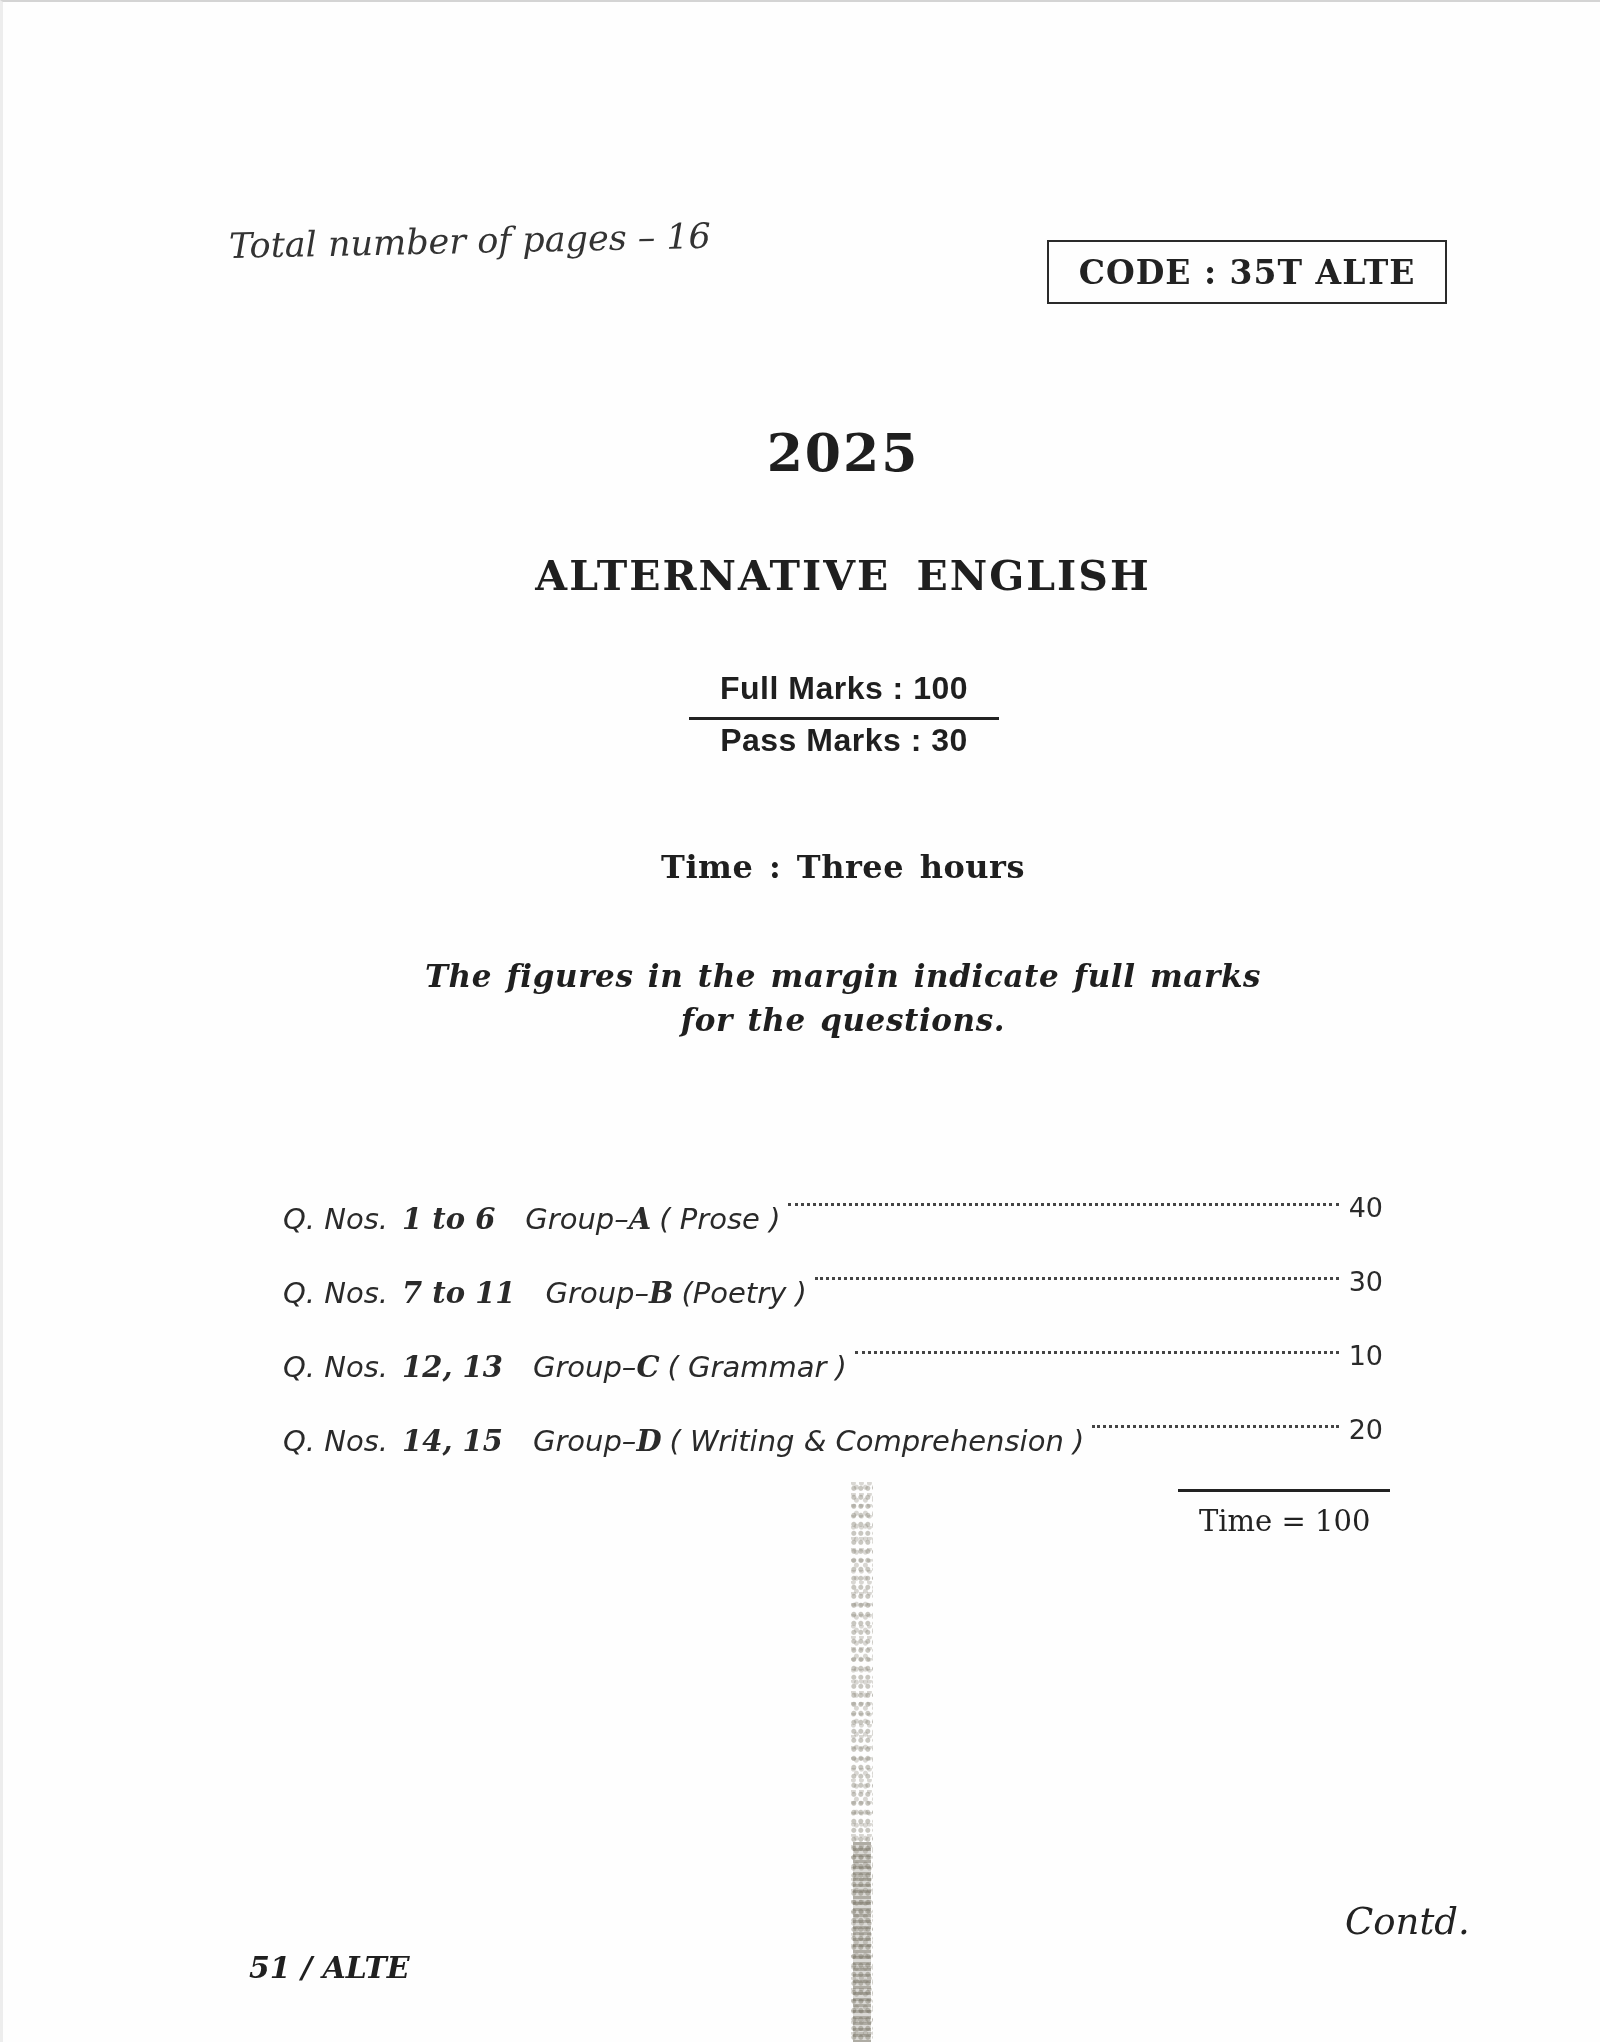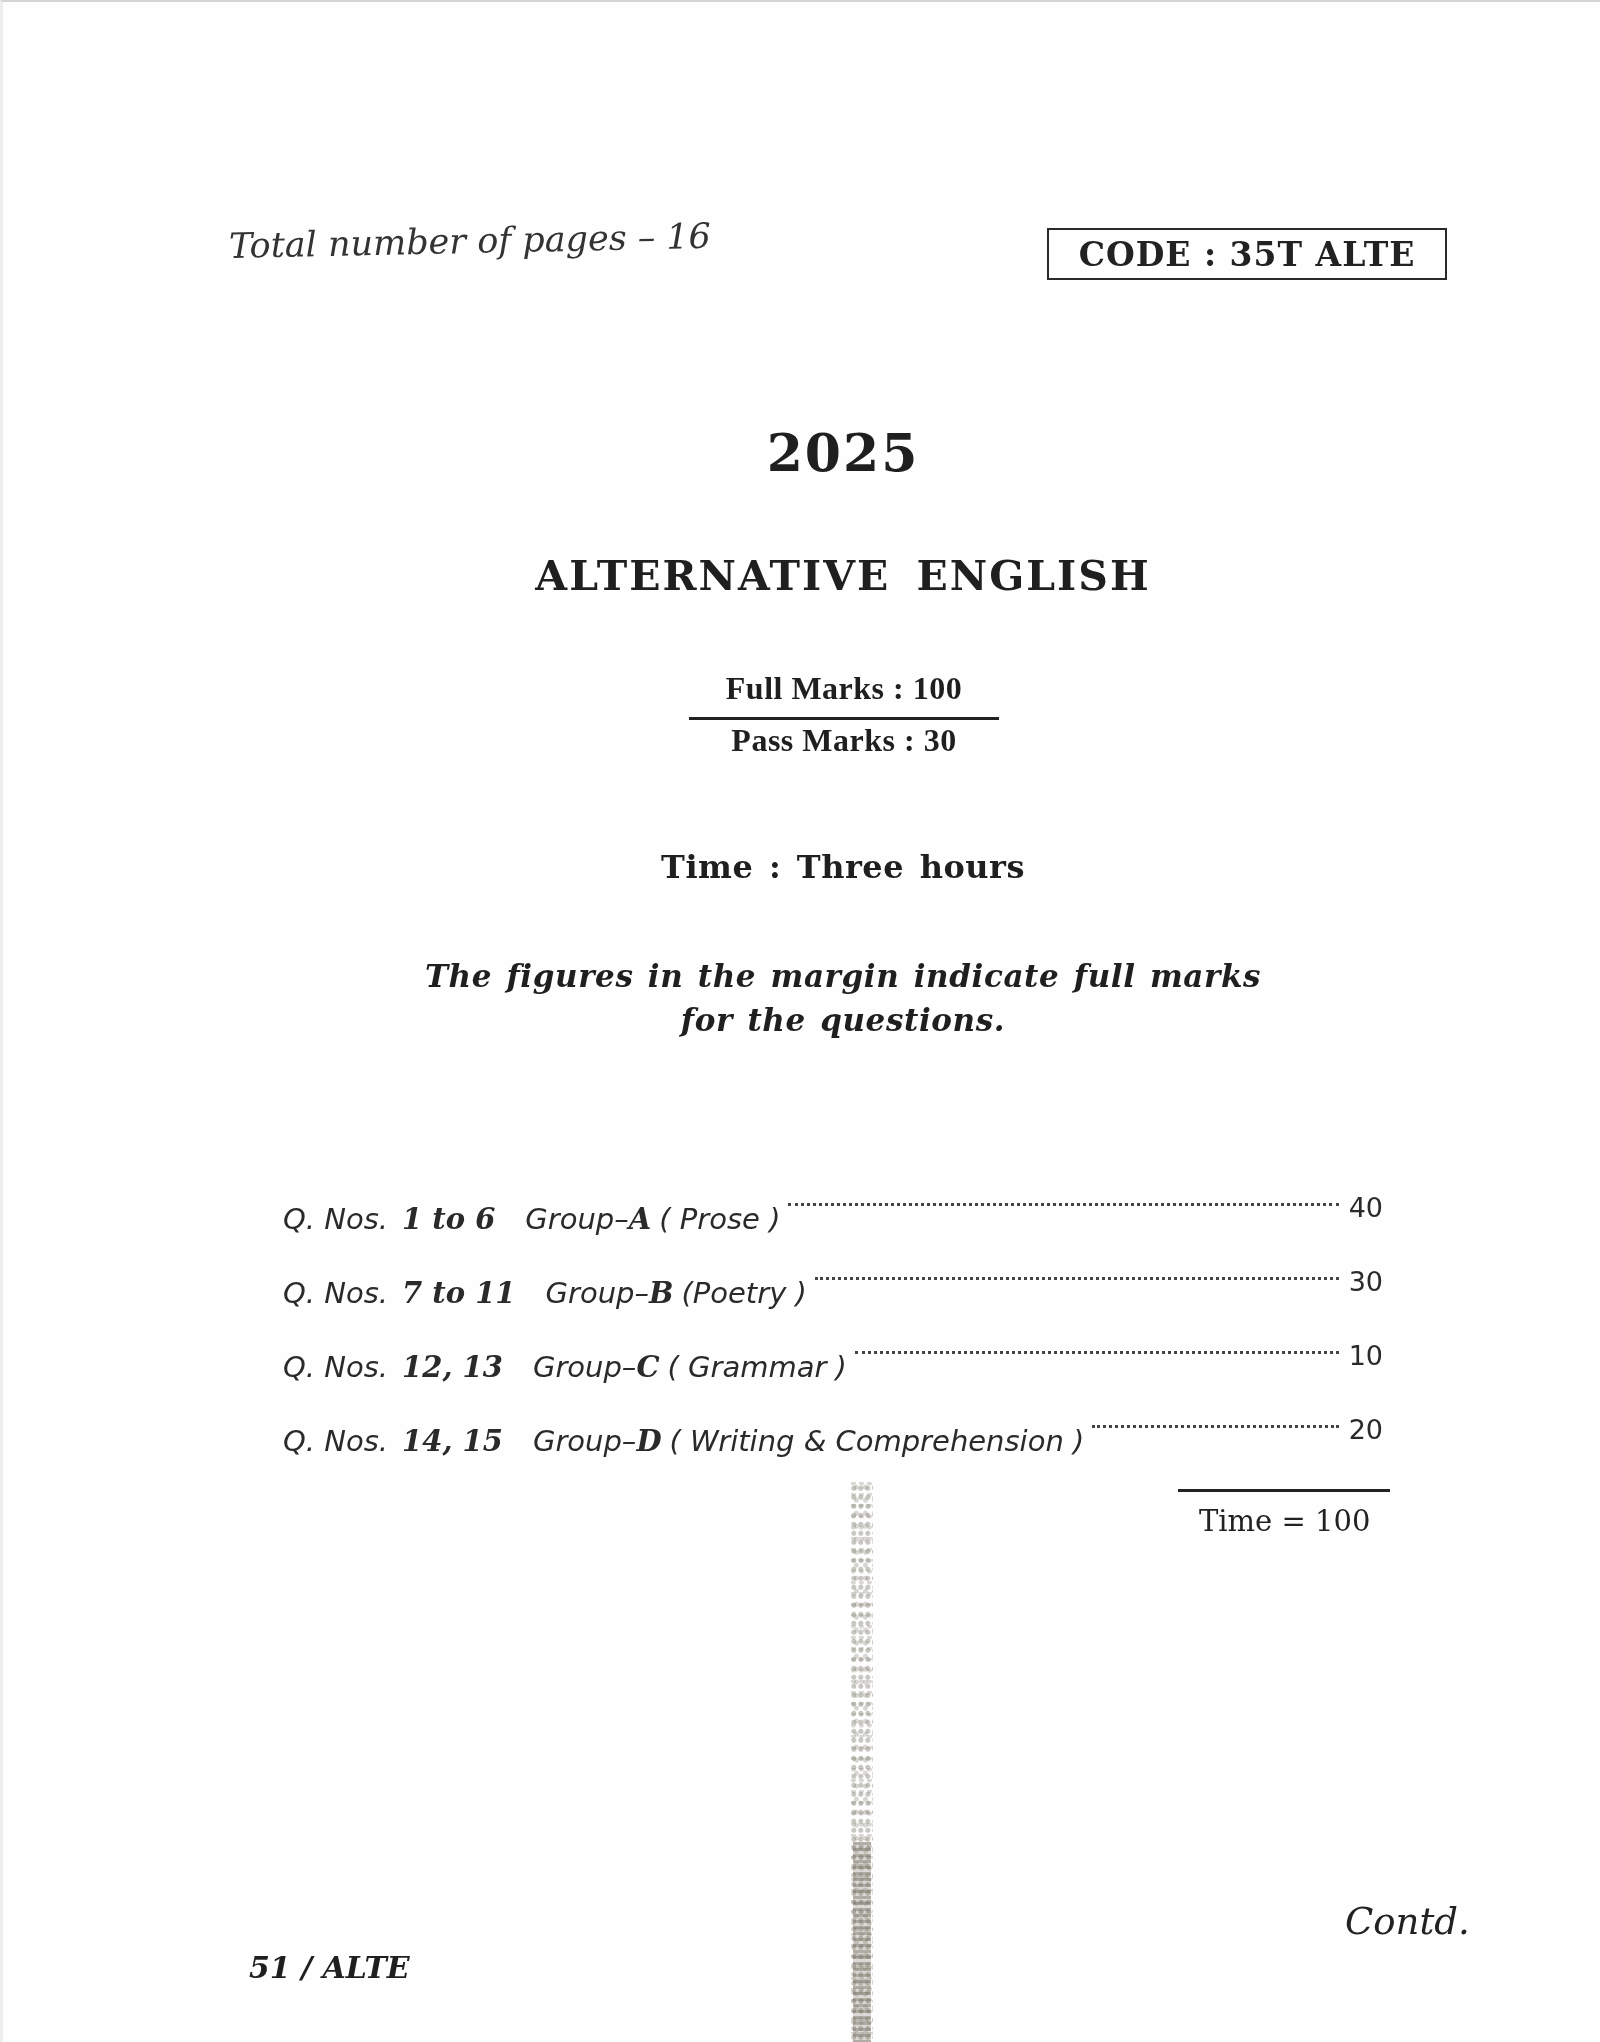--- a/index.html
+++ b/index.html
@@ -29,22 +29,22 @@
     .total-pages {
       left: 226px; top: 224px;
       font-family: "DejaVu Serif", serif;
       font-style: italic;
       font-size: 35px;
       color: #333;
       transform: rotate(-1.2deg);
       transform-origin: left center;
     }
     .code-box {
-      left: 1044px; top: 226px;
-      width: 400px; height: 52px;
+      left: 1044px; top: 238px;
+      width: 400px; height: 64px;
       border: 2.5px solid #2a2a2a;
       box-sizing: border-box;
       display: flex; align-items: center; justify-content: center;
       font-family: "DejaVu Serif", serif;
       font-weight: bold;
       font-size: 33px;
       letter-spacing: 1px;
       color: #222;
     }
     .center {
@@ -65,21 +65,21 @@
       font-weight: bold;
       font-size: 41px;
       letter-spacing: 2px;
       color: #1f1f1f;
       word-spacing: 10px;
     }
     .marks-block {
       left: 686px; top: 668px;
       width: 310px;
       text-align: center;
-      font-family: Liberation Serif, serif;
+      font-family: Liberation Sans, sans-serif;
       font-weight: bold;
       color: #1f1f1f;
     }
     .marks-block .full {
       font-size: 32px;
       padding-bottom: 10px;
       border-bottom: 3px solid #222;
       letter-spacing: 0.5px;
     }
     .marks-block .pass {

